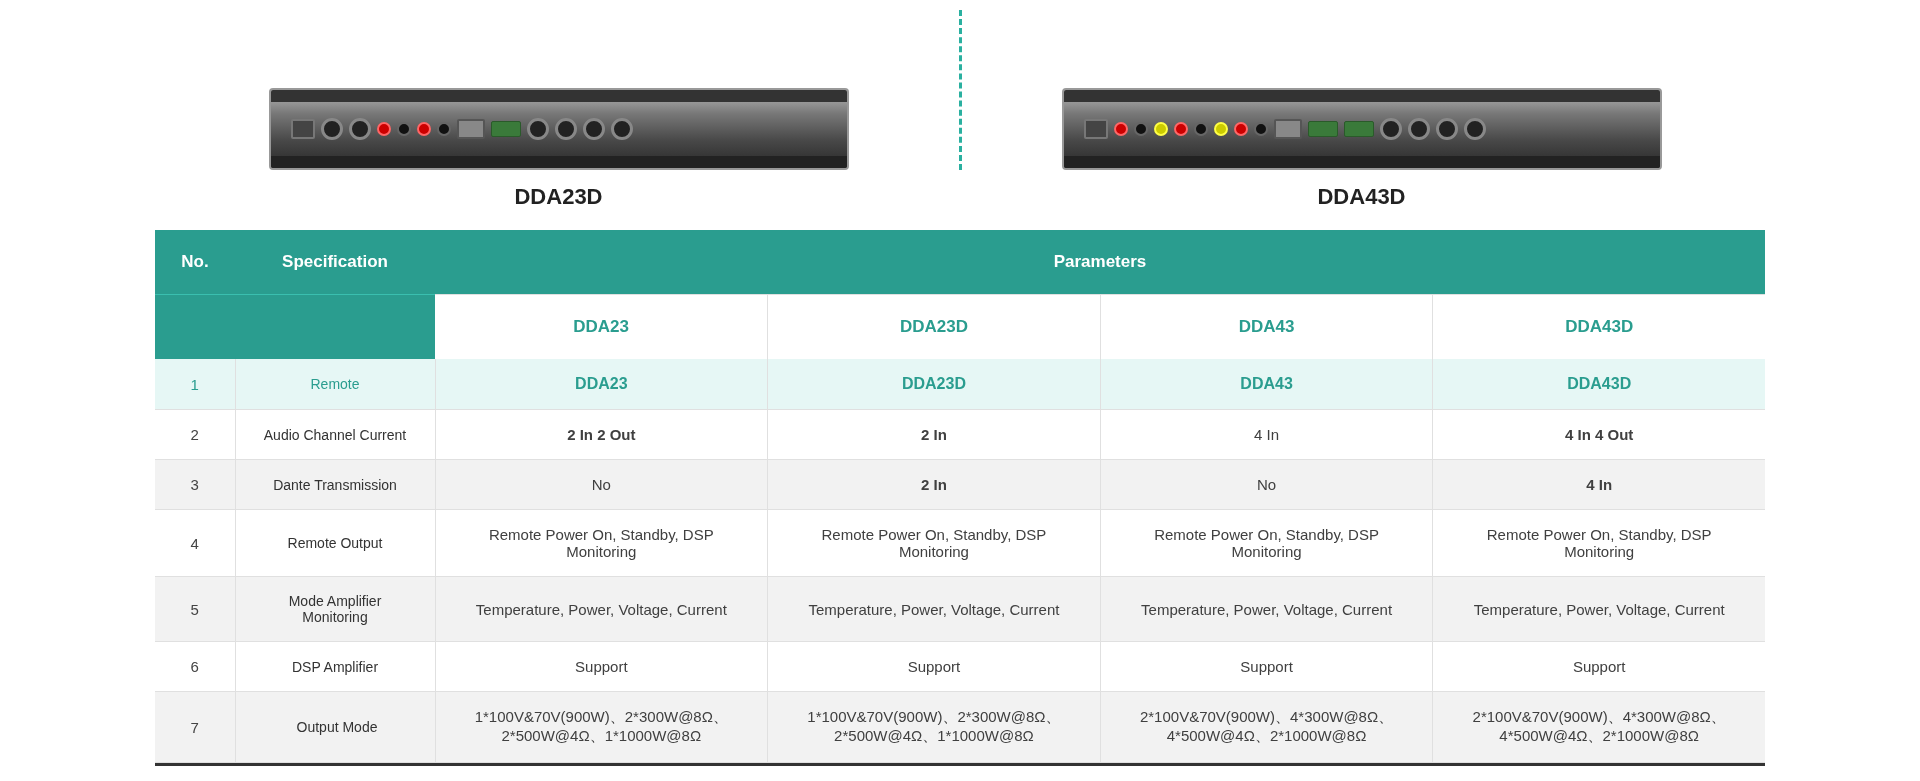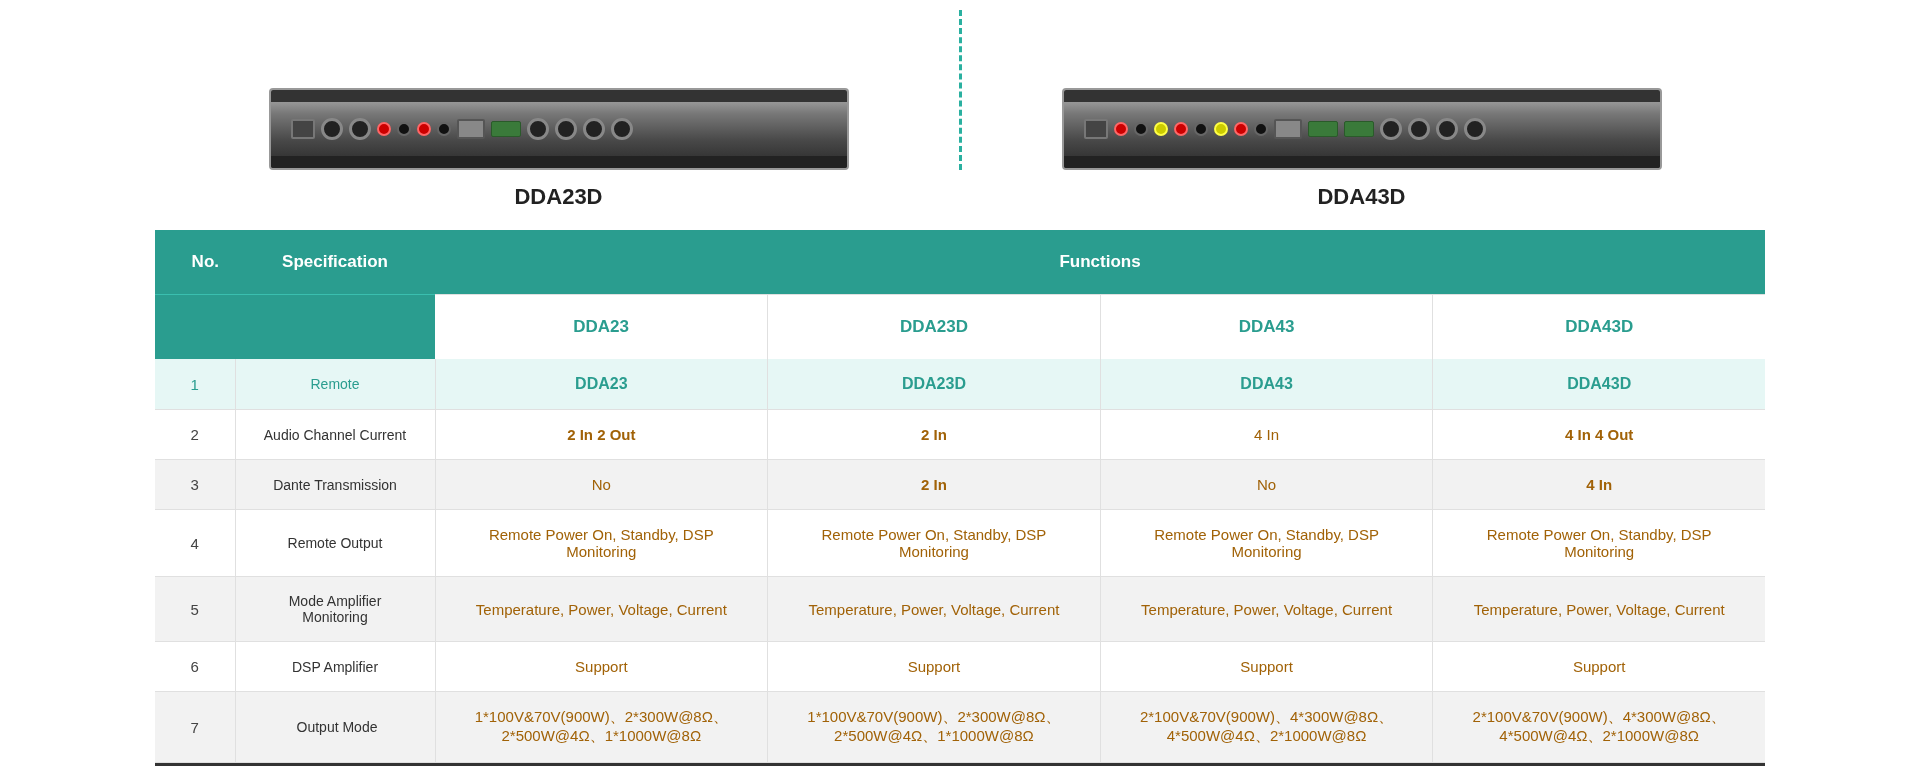--- a/index.html
+++ b/index.html
@@ -60,36 +60,36 @@
     }
 
     thead th {
       color: #fff;
       font-weight: bold;
       padding: 22px 16px;
       text-align: center;
       font-size: 17px;
     }
 
-    thead th.no-col { width: 80px; text-align: right; }
+    thead th.no-col { width: 80px; }
     thead th.spec-col { width: 200px; }
 
     tbody tr:nth-child(odd) {
       background-color: #fff;
     }
     tbody tr:nth-child(even) {
       background-color: #f2f2f2;
     }
 
     tbody td {
       padding: 16px 20px;
       text-align: center;
       vertical-align: middle;
       border-bottom: 1px solid #e0e0e0;
-      color: #a16207;
+      color: #404040;
     }
 
     tbody td.no-cell {
       font-size: 15px;
       color: #444;
     }
 
     tbody td.spec-cell {
       font-size: 14px;
       color: #333;
@@ -231,21 +231,21 @@
   </div>
 
 </div>
 
 <div class="table-container">
   <table>
     <thead>
       <tr>
         <th class="no-col">No.</th>
         <th class="spec-col">Specification</th>
-        <th colspan="4">Functions</th>
+        <th colspan="4">Parameters</th>
       </tr>
       <tr style="background-color:#2a9d8f;">
         <th class="no-col" style="border-top:1px solid #3abfaf;"></th>
         <th class="spec-col" style="border-top:1px solid #3abfaf;"></th>
         <th style="color:#2a9d8f; background:#fff; border-top:1px solid #e0e0e0; border-right:1px solid #e0e0e0;">DDA23</th>
         <th style="color:#2a9d8f; background:#fff; border-top:1px solid #e0e0e0; border-right:1px solid #e0e0e0;">DDA23D</th>
         <th style="color:#2a9d8f; background:#fff; border-top:1px solid #e0e0e0; border-right:1px solid #e0e0e0;">DDA43</th>
         <th style="color:#2a9d8f; background:#fff; border-top:1px solid #e0e0e0;">DDA43D</th>
       </tr>
     </thead>

